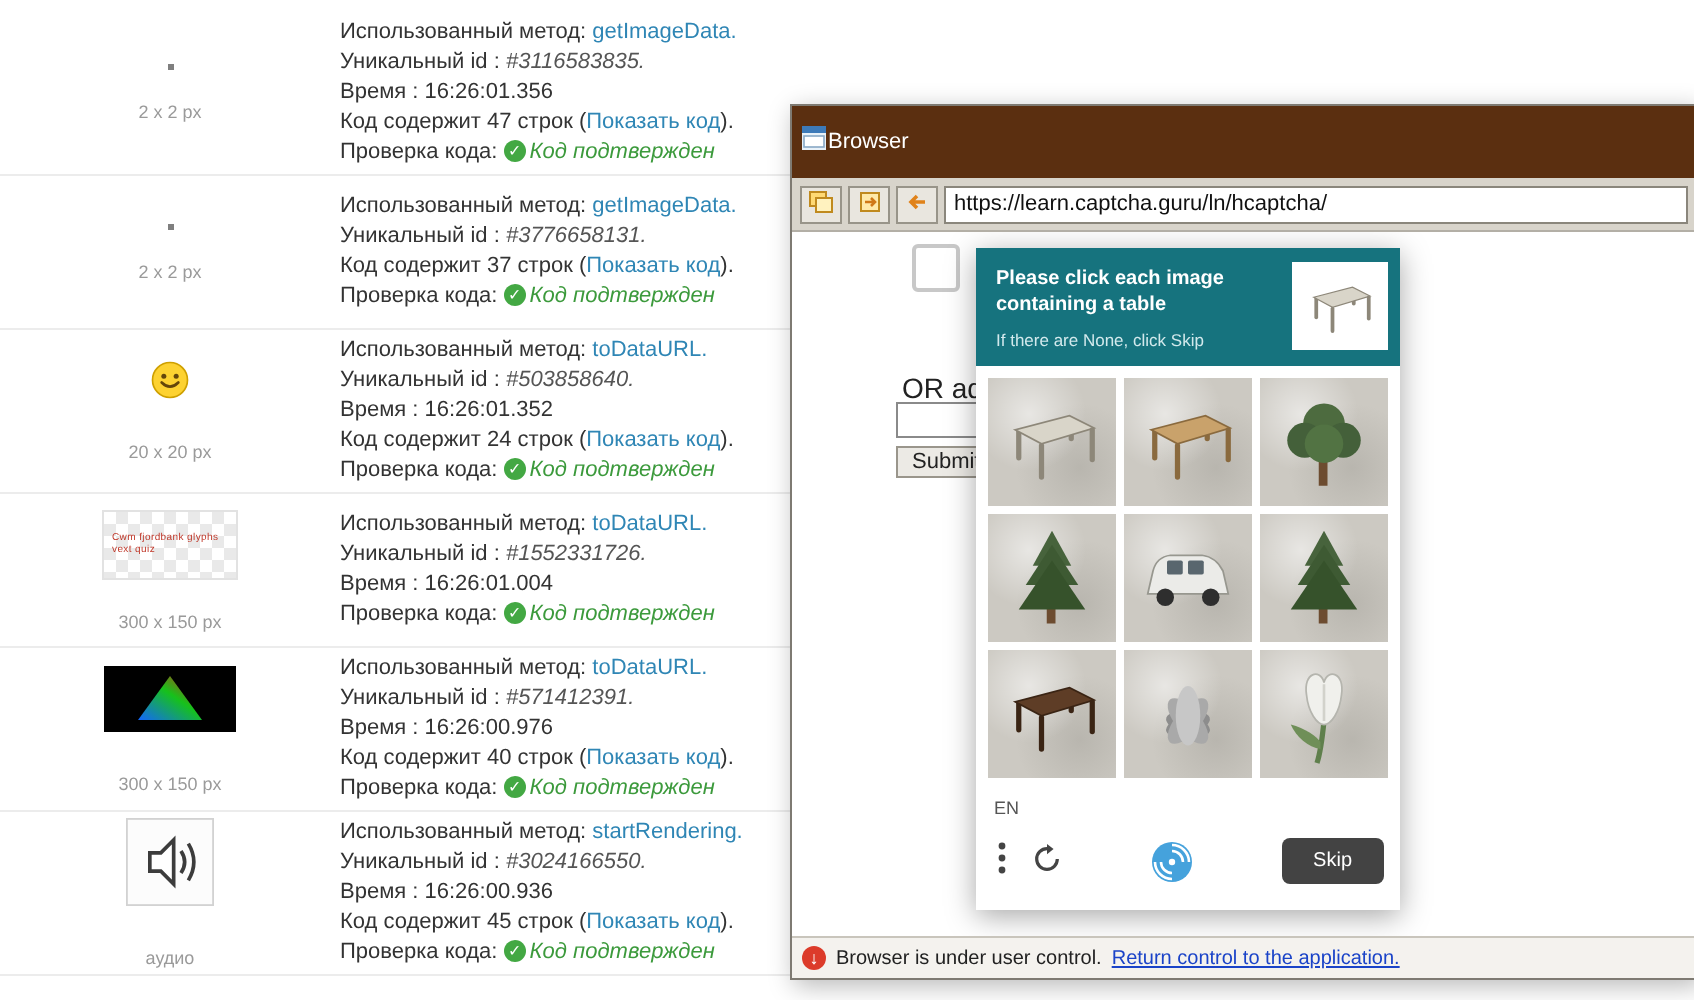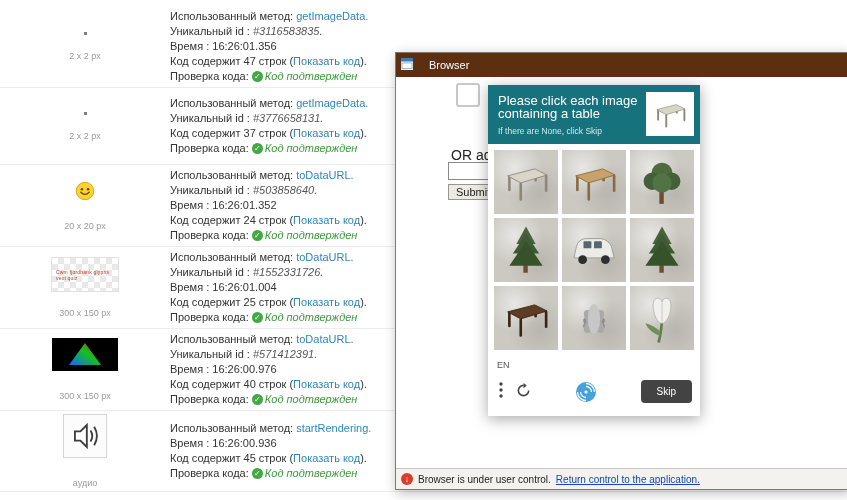--- a/index.html
+++ b/index.html
@@ -19,40 +19,40 @@
                font-size:8px;line-height:11px;text-align:center;vertical-align:1px;margin-right:2px;}
   .dot-thumb{width:3px;height:3px;background:#7f7f7f;}
   .checker{width:66px;height:33px;border:1px solid #e2e2e2;display:flex;align-items:center;
            background-image:conic-gradient(#e9e9e9 90deg,#fff 90deg 180deg,#e9e9e9 180deg 270deg,#fff 270deg);
            background-size:12px 12px;}
   .checker-text{font-size:5px;color:#c0392b;padding-left:4px;letter-spacing:.2px;}
 
   
   .window{position:absolute;left:395px;top:52px;width:452px;height:436px;background:#fff;
           border:1px solid #7e7a72;box-shadow:2px 3px 12px rgba(0,0,0,.28);display:flex;flex-direction:column;}
-  .titlebar{height:24px;flex:none;background:#5b2f10;display:flex;align-items:center;gap:16px;padding:0 5px;cursor:default;}
+  .titlebar{height:36px;flex:none;background:#5b2f10;display:flex;align-items:center;gap:1px;padding:0 5px;cursor:default;}
   .titlebar-text{color:#fff;font-size:11px;}
   .toolbar{height:26px;flex:none;background:#d8d4cb;border-bottom:1px solid #b3afa6;display:flex;align-items:center;gap:3px;padding:0 4px;}
   .tb-btn{width:21px;height:19px;background:#e9e6df;border:1px solid #989489;display:flex;align-items:center;justify-content:center;padding:0;cursor:pointer;}
   .urlbar{flex:1;height:17px;background:#fff;border:1px solid #8a867c;font-size:11px;padding:0 4px;color:#111;font-family:inherit;}
   .content{flex:1;position:relative;background:#fff;overflow:hidden;}
   .statusbar{height:20px;flex:none;background:#f4f2ee;border-top:1px solid #c9c5bc;display:flex;align-items:center;gap:5px;padding:0 5px;font-size:10px;color:#222;}
   .status-icon{width:12px;height:12px;border-radius:50%;background:#dc3b2a;color:#fff;font-size:9px;line-height:12px;text-align:center;flex:none;}
   .status-link{color:#1a43c8;text-decoration:underline;cursor:pointer;}
 
   
   .hc-checkbox{position:absolute;left:60px;top:6px;width:20px;height:20px;background:#fff;border:2px solid #c8c8c8;border-radius:3px;cursor:pointer;}
   .or-text{position:absolute;left:55px;top:70px;font-size:14px;color:#222;white-space:nowrap;text-align:right;}
   .or-input{position:absolute;left:52px;top:85px;width:66px;height:14px;border:1px solid #8a8a8a;background:#fff;}
   .submit-btn{position:absolute;left:52px;top:107px;font-size:11px;color:#222;background:#eceae5;border:1px solid #9a968c;padding:1px 7px;cursor:pointer;font-family:inherit;}
 
   
   .popup{position:absolute;left:92px;top:8px;width:212px;background:#fff;box-shadow:0 3px 14px rgba(0,0,0,.35);}
   .popup-header{position:relative;background:#16737e;padding:9px 62px 8px 10px;min-height:42px;}
-  .popup-title{color:#fff;font-size:13px;font-weight:normal;line-height:13px;}
+  .popup-title{color:#fff;font-size:10px;font-weight:bold;line-height:13px;}
   .popup-sub{color:#d2e9ec;font-size:8.5px;margin-top:6px;}
   .example{position:absolute;right:6px;top:7px;width:48px;height:44px;background:#fff;display:flex;align-items:center;justify-content:center;}
   .example svg{width:44px;height:40px;}
   .grid{display:grid;grid-template-columns:repeat(3,64px);gap:4px;padding:6px;}
   .cell{width:64px;height:64px;display:flex;align-items:center;justify-content:center;cursor:pointer;
         background:radial-gradient(circle at 32% 28%,rgba(255,255,255,.55),rgba(255,255,255,0) 45%),
                    radial-gradient(circle at 72% 70%,rgba(96,94,86,.18),rgba(96,94,86,0) 50%),#ccc9c2;}
   .cell svg{width:56px;height:56px;}
   .lang{font-size:9px;color:#555;padding:4px 0 0 9px;}
   .popup-footer{display:flex;align-items:center;padding:10px 8px 13px 10px;}
@@ -123,21 +123,20 @@
             <div class="checker">
               <span class="checker-text">Cwm fjordbank glyphs vext quiz</span>
             </div>
           </div>
         <div class="thumb-caption">300 x 150 px</div>
       </div>
       <div class="entry-text">
         <div><span>Использованный метод: </span><a class="link">toDataURL.</a></div>
         <div><span>Уникальный id : </span><span class="id-val">#1552331726.</span></div>
         <div><span>Время : </span><span>16:26:01.004</span></div>
-        <div><span>Код содержит 25 строк (</span><a class="link">Показать код</a><span>).</span></div>
         <div><span>Проверка кода: </span><span class="badge-check">✓</span><span class="ok">Код подтвержден</span></div>
       </div>
     </div>
 
     <div class="entry">
       <div class="thumb-col">
         <div class="thumb-art"><svg width="66" height="33" viewBox="0 0 66 33">
               <defs>
                 <linearGradient id="wgrad" x1="0" y1="1" x2="1" y2="0">
                   <stop offset="0" stop-color="#1266ff"></stop>
@@ -164,39 +163,60 @@
         <div class="thumb-art"><svg width="44" height="44" viewBox="0 0 48 48">
               <rect x="0.5" y="0.5" width="47" height="47" fill="#fcfcfc" stroke="#d2d2d2"></rect>
               <polygon points="13,19 19,19 26,12 26,36 19,29 13,29" fill="#fff" stroke="#3c3c3c" stroke-width="2"></polygon>
               <path d="M30,18 Q34,24 30,30" fill="none" stroke="#3c3c3c" stroke-width="2"></path>
               <path d="M34,14 Q40,24 34,34" fill="none" stroke="#3c3c3c" stroke-width="2"></path>
             </svg></div>
         <div class="thumb-caption">аудио</div>
       </div>
       <div class="entry-text">
         <div><span>Использованный метод: </span><a class="link">startRendering.</a></div>
+        <div><span>Уникальный id : </span><span class="id-val">#3024166550.</span></div>
         <div><span>Время : </span><span>16:26:00.936</span></div>
         <div><span>Код содержит 45 строк (</span><a class="link">Показать код</a><span>).</span></div>
         <div><span>Проверка кода: </span><span class="badge-check">✓</span><span class="ok">Код подтвержден</span></div>
       </div>
     </div>
   </div>
 </div>
 
 <div class="window">
 
   <div class="titlebar">
     <span><svg width="12" height="12" viewBox="0 0 12 12">
           <rect width="12" height="12" fill="#e8f1f8"></rect>
           <rect width="12" height="3.5" fill="#3d7ab8"></rect>
           <rect x="1" y="5" width="10" height="5.5" fill="#fff" stroke="#88a8c5" stroke-width="0.8"></rect>
         </svg></span>
     <span class="titlebar-text">Browser</span>
   </div>
 
+  <div class="toolbar">
+    <button class="tb-btn">
+        <span><svg width="13" height="12" viewBox="0 0 13 12">
+            <rect x="1" y="1" width="8" height="7" fill="#ffd973" stroke="#c08a1e"></rect>
+            <rect x="4" y="4" width="8" height="7" fill="#fff2bf" stroke="#c08a1e"></rect>
+          </svg></span>
+      </button>
+    <button class="tb-btn">
+        <span><svg width="12" height="12" viewBox="0 0 12 12">
+            <rect x="1.5" y="1.5" width="9" height="9" fill="#ffe9a8" stroke="#c08a1e"></rect>
+            <path d="M3.5,6 H8.5 M6.5,4 L8.5,6 L6.5,8" stroke="#d07816" stroke-width="1.3" fill="none"></path>
+          </svg></span>
+      </button>
+    <button class="tb-btn">
+        <span><svg width="12" height="12" viewBox="0 0 12 12">
+            <path d="M9.5,6 H3 M5.5,3 L2.5,6 L5.5,9" stroke="#e0821a" stroke-width="1.8" fill="none"></path>
+          </svg></span>
+      </button>
+    <input class="urlbar" readonly="" value="https://learn.captcha.guru/ln/hcaptcha/" style="">
+  </div>
 
   <div class="content">
 
     <div class="hc-checkbox"></div>
     <div class="or-text">OR add</div>
     <input class="or-input" style="">
     <button class="submit-btn">Submit</button>
 
     <div class="popup">
       <div class="popup-header">

